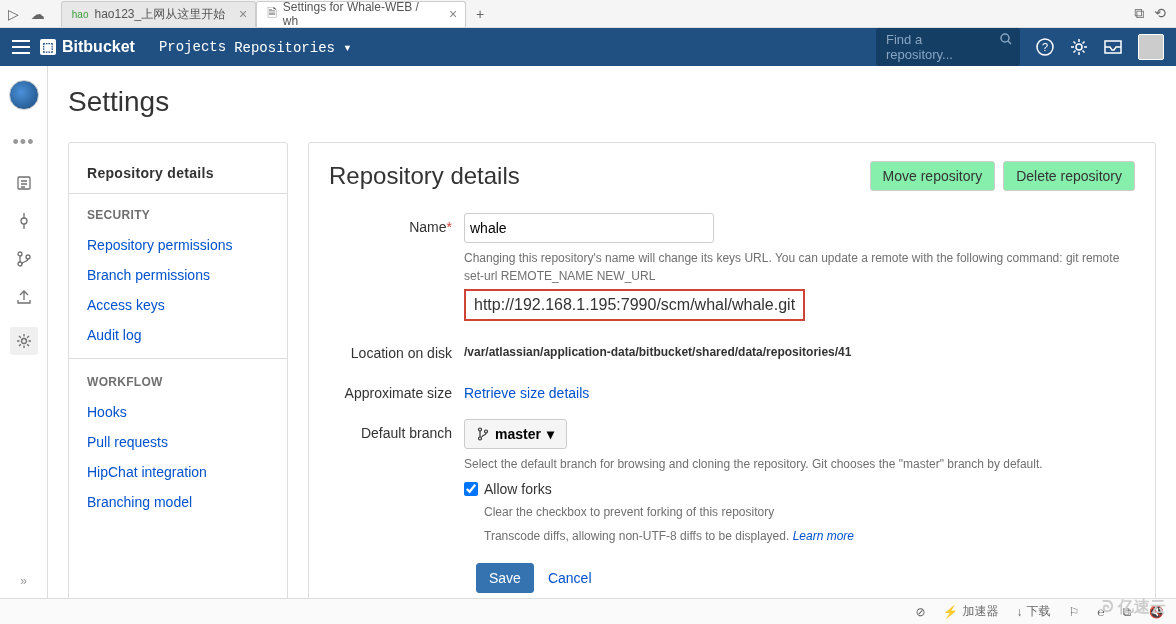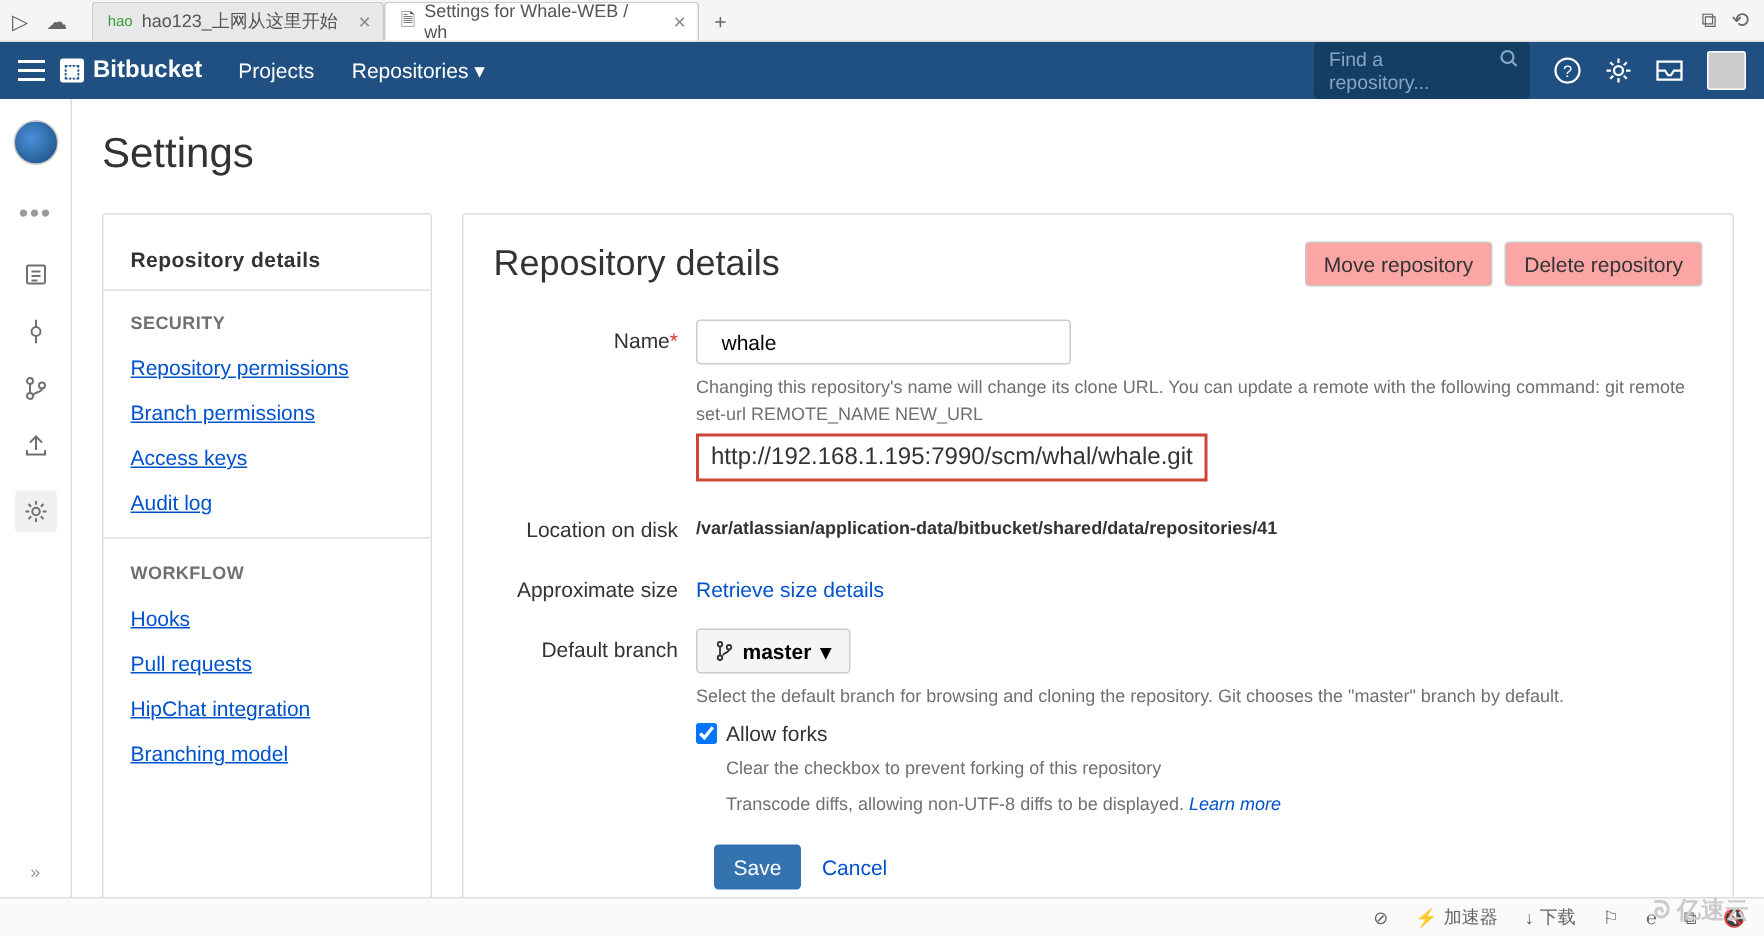--- a/index.html
+++ b/index.html
@@ -13,21 +13,21 @@
     .browser-tab.active { background: #fff; }
     .tab-close { position: absolute; right: 8px; color: #888; font-size: 14px; }
     .tab-add { width: 20px; height: 20px; display: flex; align-items: center; justify-content: center; margin-left: 4px; color: #666; }
     .chrome-right { margin-left: auto; padding-right: 10px; display: flex; gap: 10px; color: #666; }
     
     
     .topnav { height: 38px; background: #205081; display: flex; align-items: center; padding: 0 12px; color: #fff; }
     .menu-icon { width: 24px; color: #fff; }
     .logo { display: flex; align-items: center; gap: 6px; font-weight: bold; font-size: 16px; margin-left: 4px; }
     .logo-icon { width: 16px; height: 16px; background: #fff; color: #205081; border-radius: 2px; display: flex; align-items: center; justify-content: center; font-size: 12px; }
-    .nav-links { display: flex; gap: 25px; margin-left: 24px; }
+    .nav-links { display: flex; gap: 8px; margin-left: 24px; font-family: Liberation Mono, monospace; }
     .nav-link { color: #fff; font-size: 14px; }
     .nav-right { margin-left: auto; display: flex; align-items: center; gap: 16px; }
     .search-box { background: #153e65; border-radius: 3px; padding: 4px 30px 4px 10px; color: #87a5c2; font-size: 13px; width: 144px; position: relative; }
     .search-icon { position: absolute; right: 8px; top: 5px; color: #87a5c2; }
     .nav-icon { color: #fff; font-size: 16px; }
     .avatar { width: 26px; height: 26px; background: #ccc; border-radius: 2px; border: 1px solid #fff; }
     
     
     .main-wrap { display: flex; height: calc(624px - 28px - 38px - 26px); }
     .icon-rail { width: 48px; border-right: 1px solid #ddd; display: flex; flex-direction: column; align-items: center; padding-top: 14px; gap: 22px; color: #707070; }
@@ -37,35 +37,35 @@
     .rail-spacer { flex: 1; }
     .rail-expand { padding-bottom: 10px; font-size: 12px; color: #999; }
     
     .content { flex: 1; padding: 20px 20px 0 20px; overflow: auto; }
     .page-title { font-size: 28px; font-weight: 500; color: #333; margin-bottom: 24px; }
     
     .two-col { display: flex; gap: 20px; }
     .sidebar { width: 220px; border: 1px solid #ddd; border-radius: 3px; padding: 14px 0; }
     .sidebar-heading { font-size: 12px; font-weight: bold; color: #707070; text-transform: uppercase; padding: 8px 18px; letter-spacing: 0.3px; }
     .sidebar-heading.first { font-size: 14px; color: #333; text-transform: none; font-weight: bold; border-bottom: 1px solid #ddd; padding-bottom: 12px; margin-bottom: 6px; }
-    .sidebar-link { display: block; padding: 7px 18px; color: #0052cc; font-size: 14px; cursor: pointer; text-decoration: underline; }
+    .sidebar-link { display: block; padding: 7px 18px; color: #0052cc; font-size: 14px; cursor: pointer; }
     .sidebar hr { border: none; border-top: 1px solid #ddd; margin: 8px 0; }
     
     .form-panel { flex: 1; border: 1px solid #ddd; border-radius: 3px; padding: 18px 20px; }
     .panel-header { display: flex; align-items: center; margin-bottom: 22px; }
     .panel-title { font-size: 24px; font-weight: 500; color: #333; }
     .panel-actions { margin-left: auto; display: flex; gap: 8px; }
-    .btn { padding: 6px 12px; border: 1px solid #ccc; border-radius: 3px; background: #fca5a5; color: #333; font-size: 14px; cursor: pointer; }
+    .btn { padding: 6px 12px; border: 1px solid #ccc; border-radius: 3px; background: #86efac; color: #333; font-size: 14px; cursor: pointer; }
     .btn-primary { background: #3572b0; border-color: #3572b0; color: #fff; }
     
     .form-row { display: flex; margin-bottom: 18px; }
     .form-label { width: 135px; text-align: right; padding-right: 12px; padding-top: 6px; color: #333; font-size: 14px; }
     .form-label .req { color: #d04437; }
     .form-field { flex: 1; }
-    .text-input { width: 250px; padding: 6px 16px; border: 1px solid #ccc; border-radius: 3px; font-size: 14px; }
+    .text-input { width: 250px; padding: 6px 5px; border: 1px solid #ccc; border-radius: 3px; font-size: 14px; }
     .field-help { font-size: 12px; color: #707070; margin-top: 6px; max-width: 680px; line-height: 1.5; }
     .url-box { border: 2px solid #d04437; padding: 5px 8px; font-size: 16px; color: #333; display: inline-block; margin-top: 4px; position: relative; }
     .static-value { font-size: 12px; font-weight: bold; color: #333; padding-top: 6px; }
     .link-text { color: #0052cc; cursor: pointer; padding-top: 6px; display: inline-block; }
     .dropdown-btn { padding: 6px 12px; border: 1px solid #ccc; border-radius: 3px; background: #f5f5f5; display: inline-flex; align-items: center; gap: 6px; font-size: 14px; font-weight: bold; }
     .checkbox-row { display: flex; align-items: center; gap: 6px; margin-bottom: 4px; }
     .checkbox-row input { width: 14px; height: 14px; }
     .form-actions { display: flex; align-items: center; gap: 14px; margin-top: 14px; margin-left: 147px; }
     .cancel-link { color: #0052cc; cursor: pointer; }
     
@@ -212,21 +212,21 @@
           <div class="panel-actions">
             <button class="btn">Move repository</button>
             <button class="btn">Delete repository</button>
           </div>
         </div>
 
         <div class="form-row">
           <div class="form-label"><span>Name</span><span class="req">*</span></div>
           <div class="form-field">
             <input class="text-input" value="whale" style="">
-            <div class="field-help">Changing this repository's name will change its clone URL. You can update a remote with the following command: git remote set-url REMOTE_NAME NEW_URL</div>
+            <div class="field-help">Changing this repository's name will change its keys URL. You can update a remote with the following command: git remote set-url REMOTE_NAME NEW_URL</div>
             <div class="url-box">http://192.168.1.195:7990/scm/whal/whale.git</div>
           </div>
         </div>
 
         <div class="form-row">
           <div class="form-label">Location on disk</div>
           <div class="form-field">
               <div class="static-value">/var/atlassian/application-data/bitbucket/shared/data/repositories/41</div>
             </div>
         </div>

